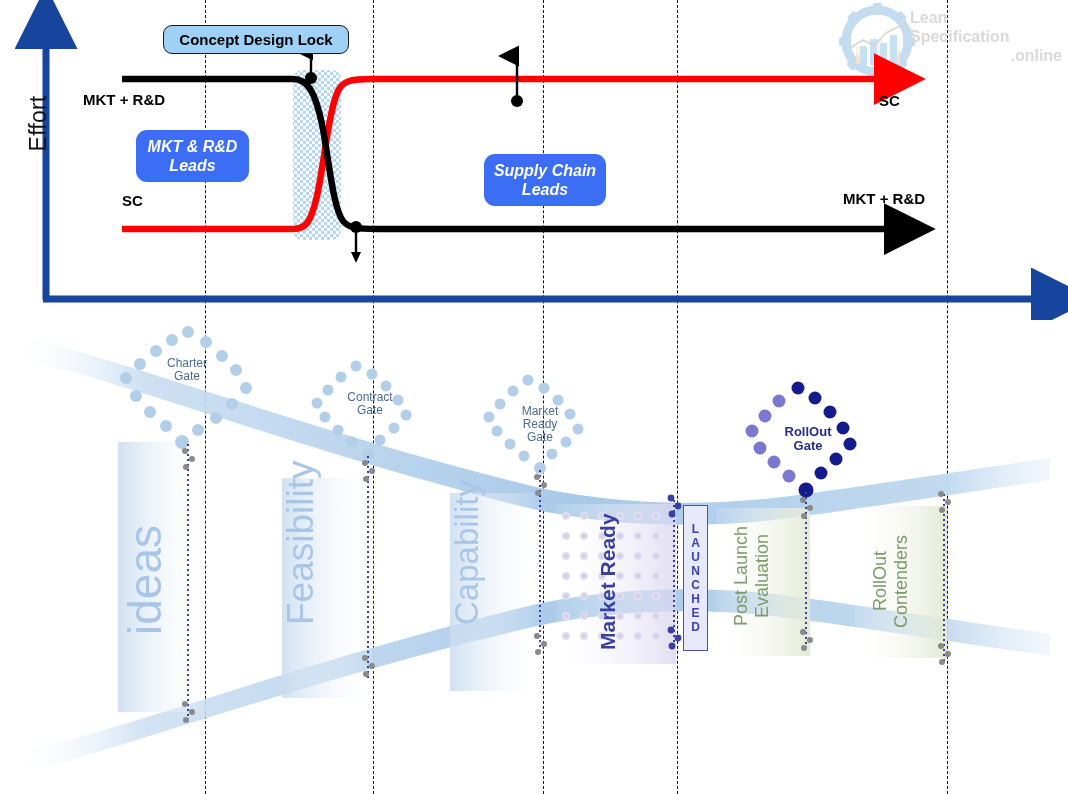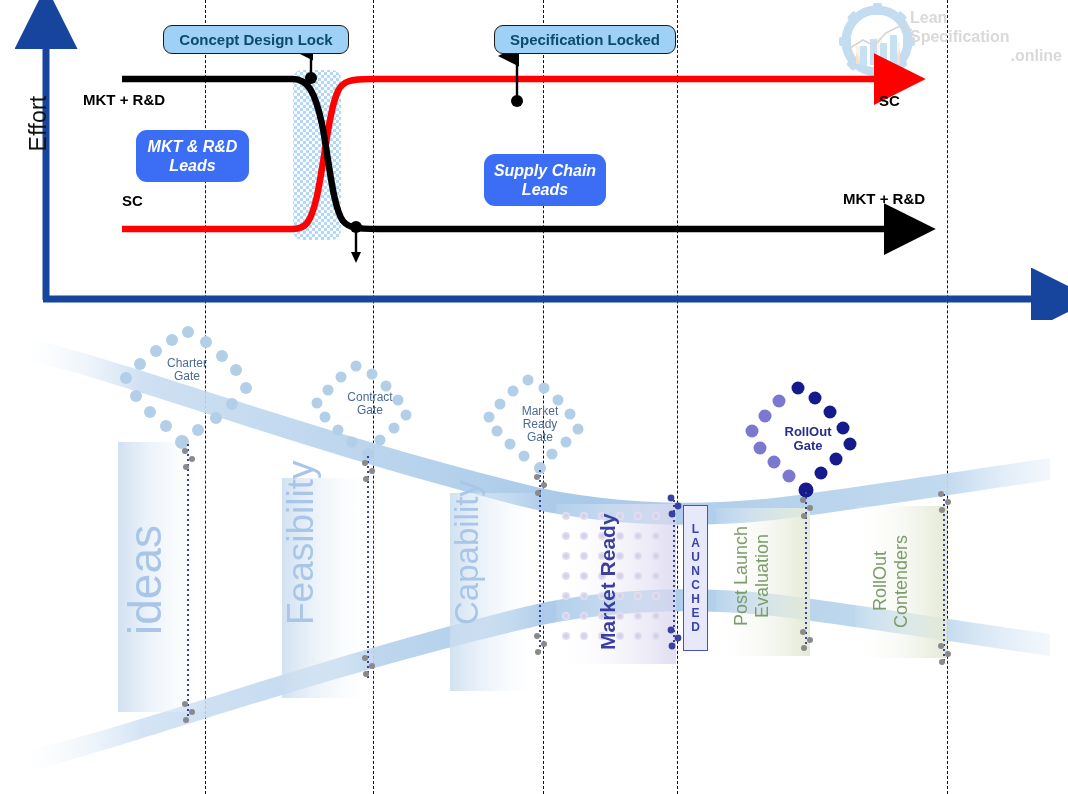--- a/index.html
+++ b/index.html
@@ -16,21 +16,21 @@
     position:absolute;left:-22px;top:110px;width:120px;
     text-align:center;font-size:23px;font-weight:400;color:#111;
     transform:rotate(-90deg);transform-origin:50% 50%;
     font-family:"Liberation Sans",sans-serif;letter-spacing:.2px;
   }
 
   
   .callout{
     position:absolute;box-sizing:border-box;
     background:#9fd0f5;border:1.5px solid #1a1a1a;border-radius:9px;
-    color:#0c4a6e;font-weight:bold;font-size:15px;
+    color:#000000;font-weight:bold;font-size:15px;
     display:flex;align-items:center;justify-content:center;
     white-space:nowrap;padding:0 10px;
     font-family:"Liberation Sans",sans-serif;
     box-shadow:0 0 0 0 rgba(0,0,0,0);
   }
 
   
   .leadbox{
     position:absolute;box-sizing:border-box;
     background:#3b6ef5;border-radius:11px;color:#fff;
@@ -173,21 +173,20 @@
     <path d="M356,263 L351,252 L361,252 z" fill="#000"></path>
 
     <circle cx="517" cy="101" r="6" fill="#000"></circle>
     <line x1="517" y1="97" x2="517" y2="56" stroke="#000" stroke-width="2.4" marker-end="url(#arrowUpS)"></line>
   </svg>
 
   <div class="axis-label-effort">Effort</div>
 
   <div class="callout" style="left:163px;top:25px;width:186px;height:29px;">Concept Design Lock</div>
 
-  <div class="callout" style="left:494px;top:25px;width:182px;height:29px;">Specification Locked</div>
 
 
   <div class="leadbox" style="left:136px;top:130px;width:113px;height:52px;">
     <span>
       <span>MKT &amp; R&amp;D</span><br>
       <span>Leads</span>
     </span>
   </div>
 
   <div class="leadbox" style="left:484px;top:130px;width:122px;height:52px;margin-top:24px;">

